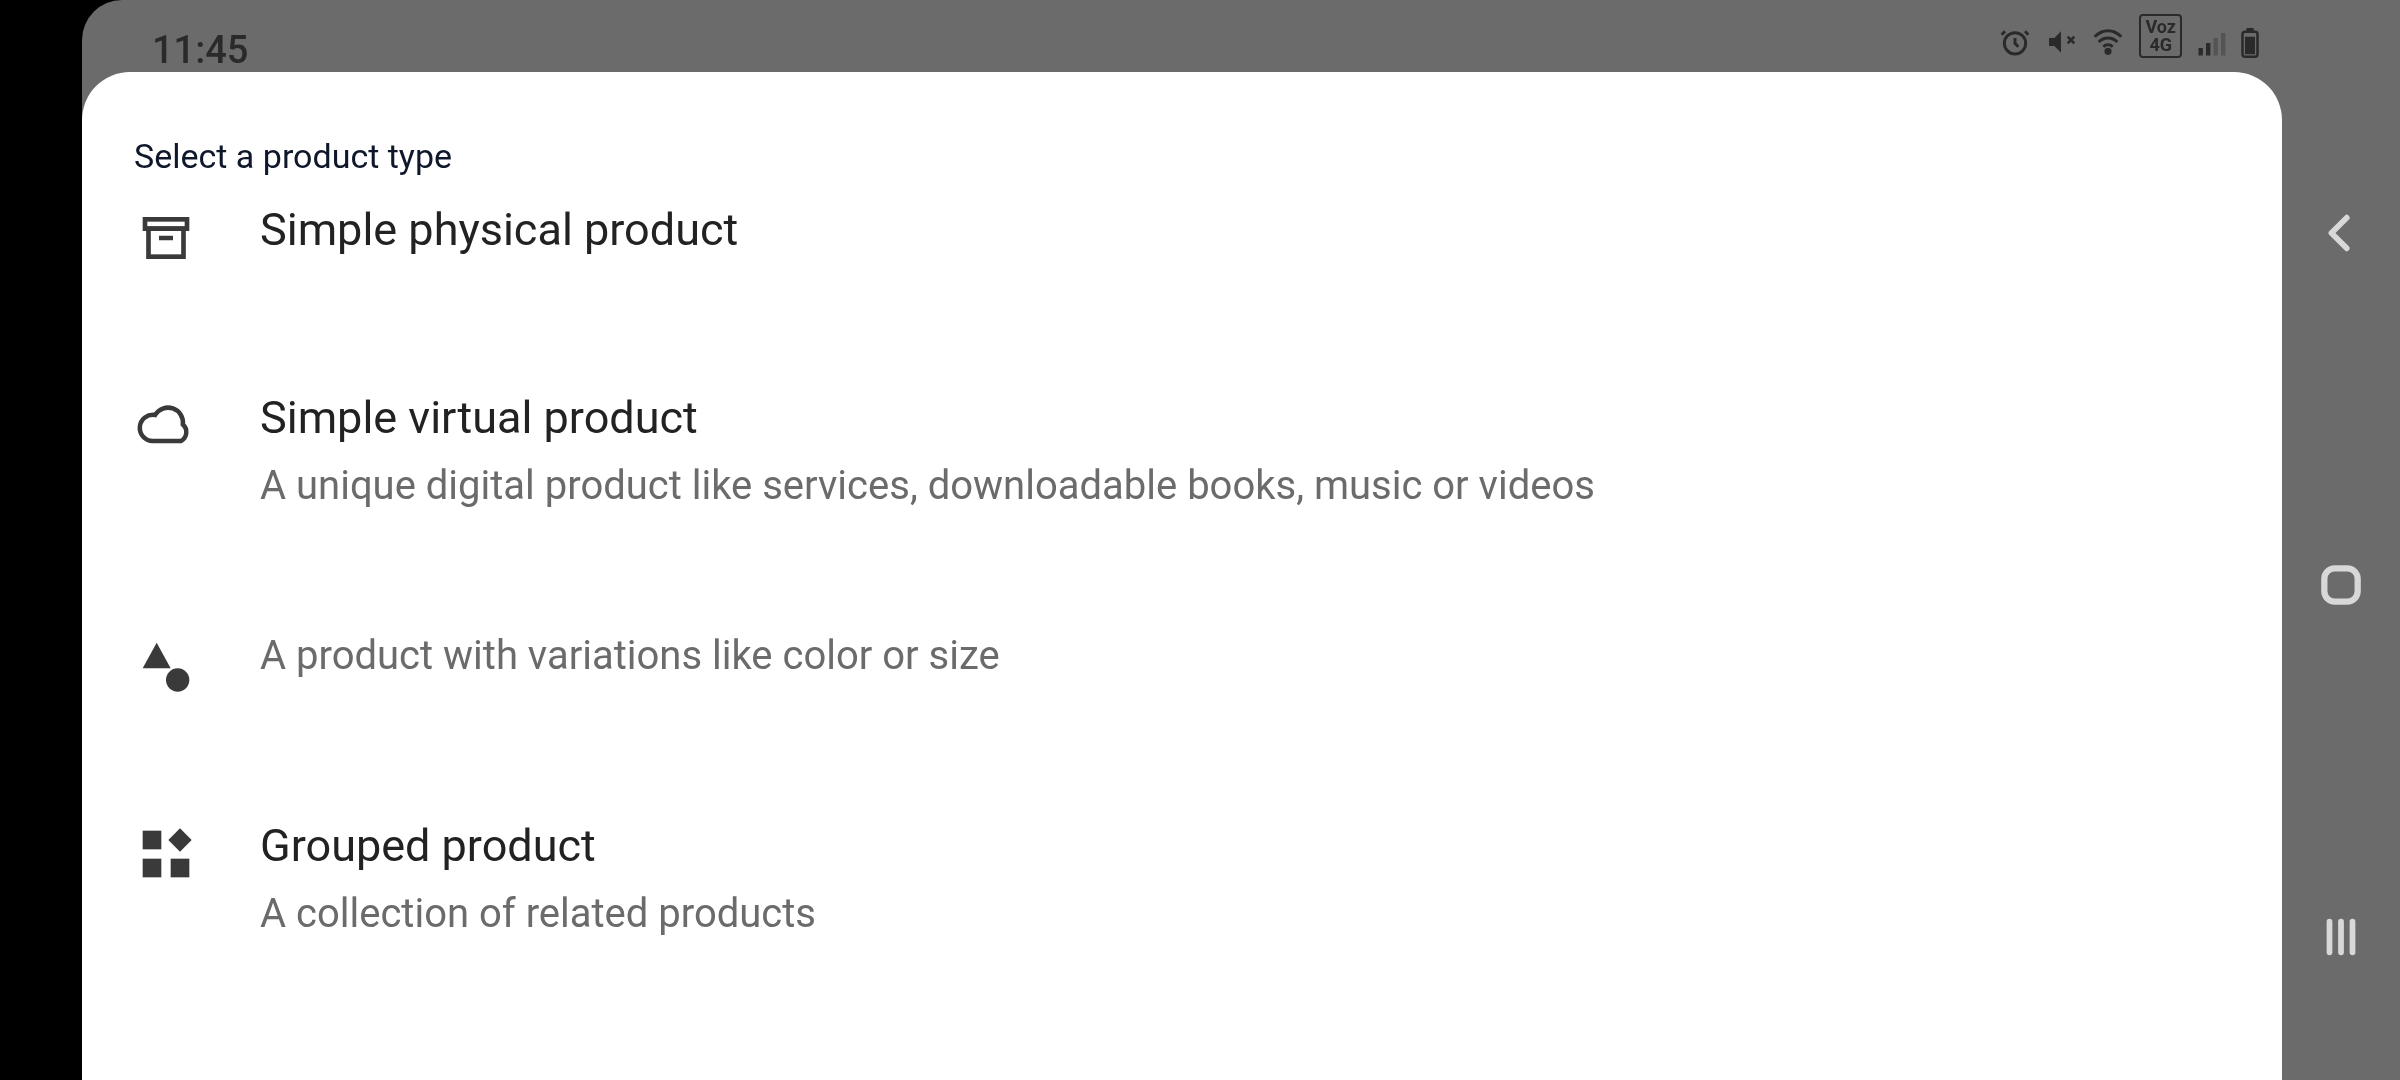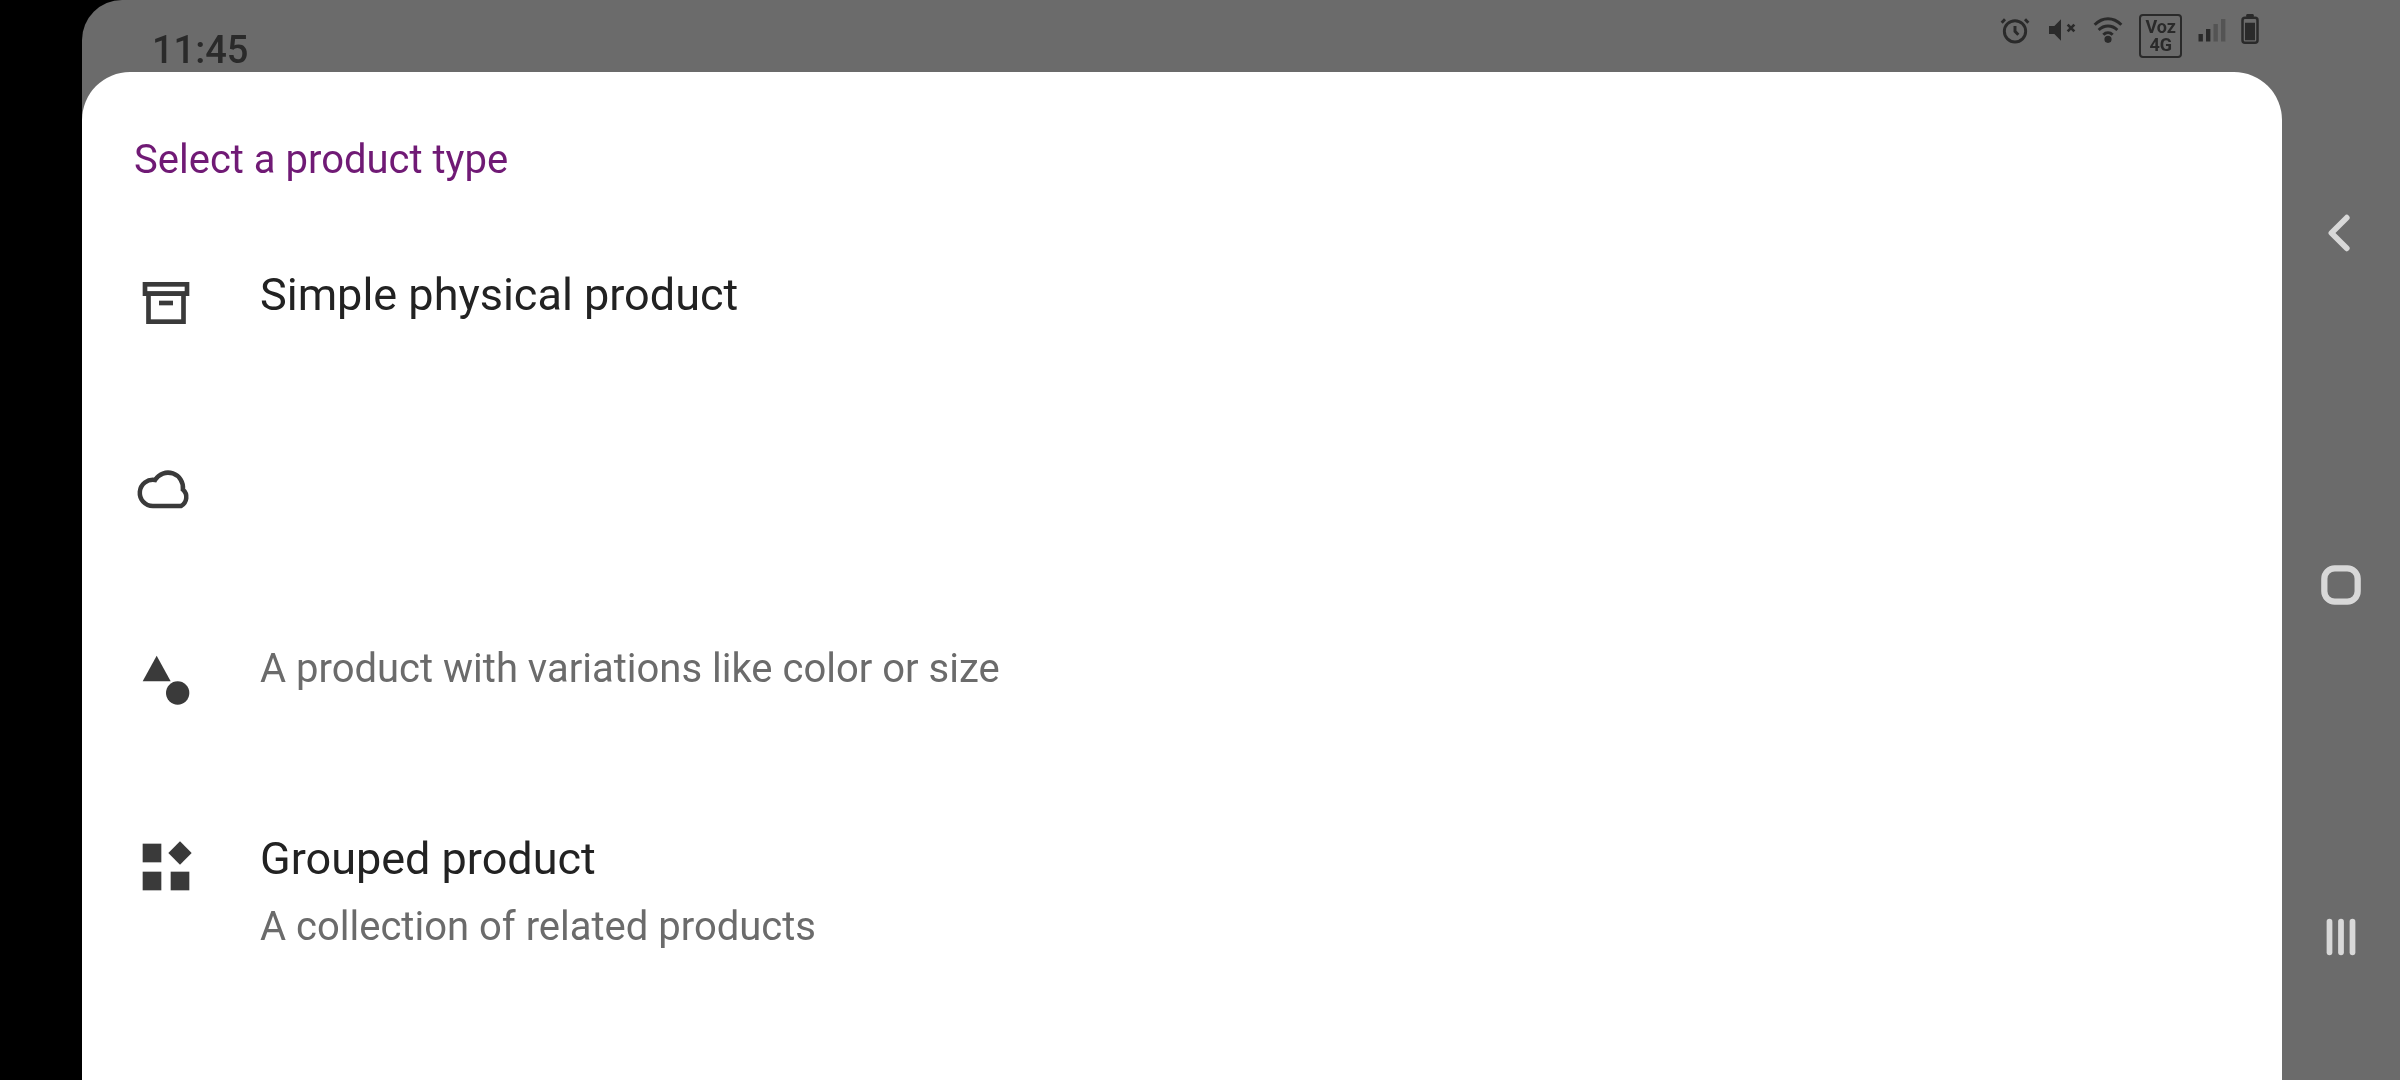--- a/index.html
+++ b/index.html
@@ -29,42 +29,41 @@
       padding: 0 22px 0 70px;
       color: #2a2a2a;
     }
     .status-time {
       font-size: 38px;
       font-weight: 500;
       margin-top: 28px;
     }
     .status-icons {
       display: flex;
-      align-items: flex-start;
+      align-items: flex-end;
       gap: 14px;
     }
     .status-icons svg { display: block; }
     .main-sheet {
       position: absolute;
       left: 0;
       top: 72px;
       width: 2200px;
       height: 1008px;
       background: #fff;
       border-top-left-radius: 48px;
       border-top-right-radius: 48px;
       padding: 64px 0 0 0;
       overflow: hidden;
     }
     .sheet-title {
-      font-size: 40px;
+      font-size: 34px;
       font-weight: 400;
-      color: #701a75;
+      color: #0f172a;
       padding: 0 0 0 52px;
-      margin-bottom: 58px;
     }
     .option-list {
       display: flex;
       flex-direction: column;
     }
     .option-item {
       display: flex;
       align-items: flex-start;
       padding: 28px 60px 28px 52px;
       gap: 62px;
@@ -193,20 +192,24 @@
         <div class="option-text">
           <div class="option-title">Simple physical product</div>
         </div>
       </div>
 
       <div class="option-item">
         <div class="option-icon">
           <svg width="60" height="48" viewBox="0 0 32 20" fill="none" stroke="#3a3a3a" stroke-width="2.4">
             <path d="M9 18a7 7 0 1 1 1.2-13.9A8 8 0 0 1 25 9.2 5.4 5.4 0 0 1 24 18H9z"></path>
           </svg>
+        </div>
+        <div class="option-text">
+          <div class="option-title">Simple virtual product</div>
+          <div class="option-desc">A unique digital product like services, downloadable books, music or videos</div>
         </div>
       </div>
 
       <div class="option-item">
         <div class="option-icon">
           <svg width="56" height="56" viewBox="0 0 24 24" fill="#3a3a3a">
             <polygon points="8,2 2,13 14,13"></polygon>
               <circle cx="17" cy="18" r="5"></circle>
           </svg>
         </div>

